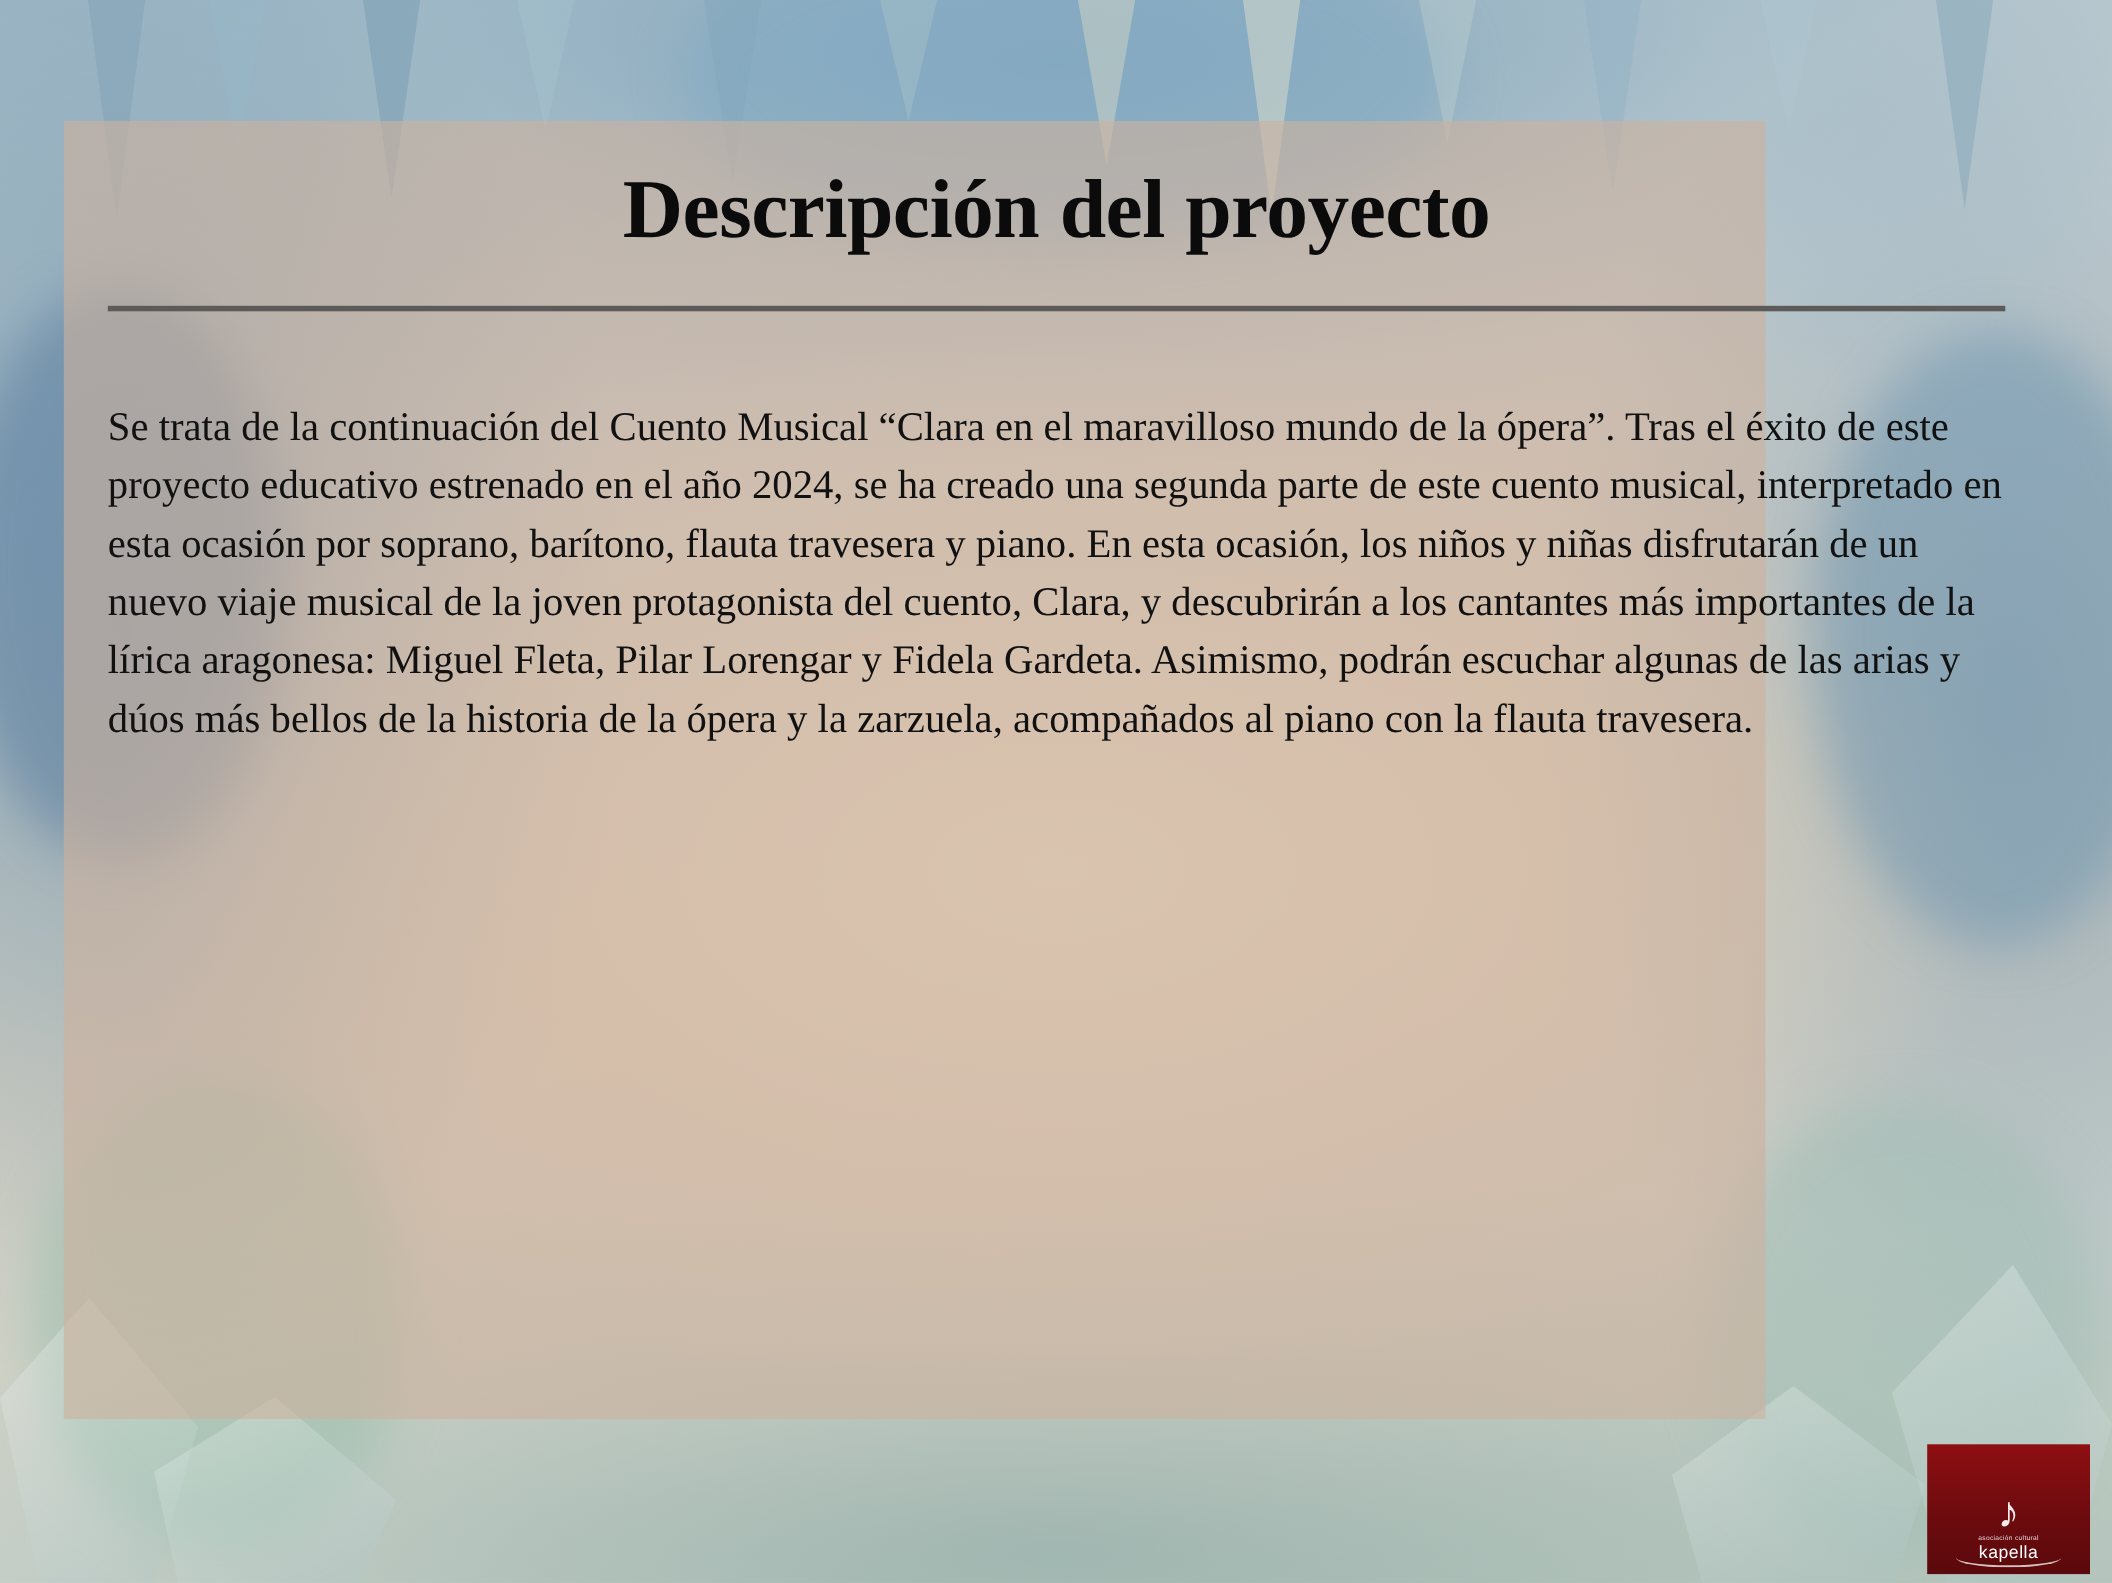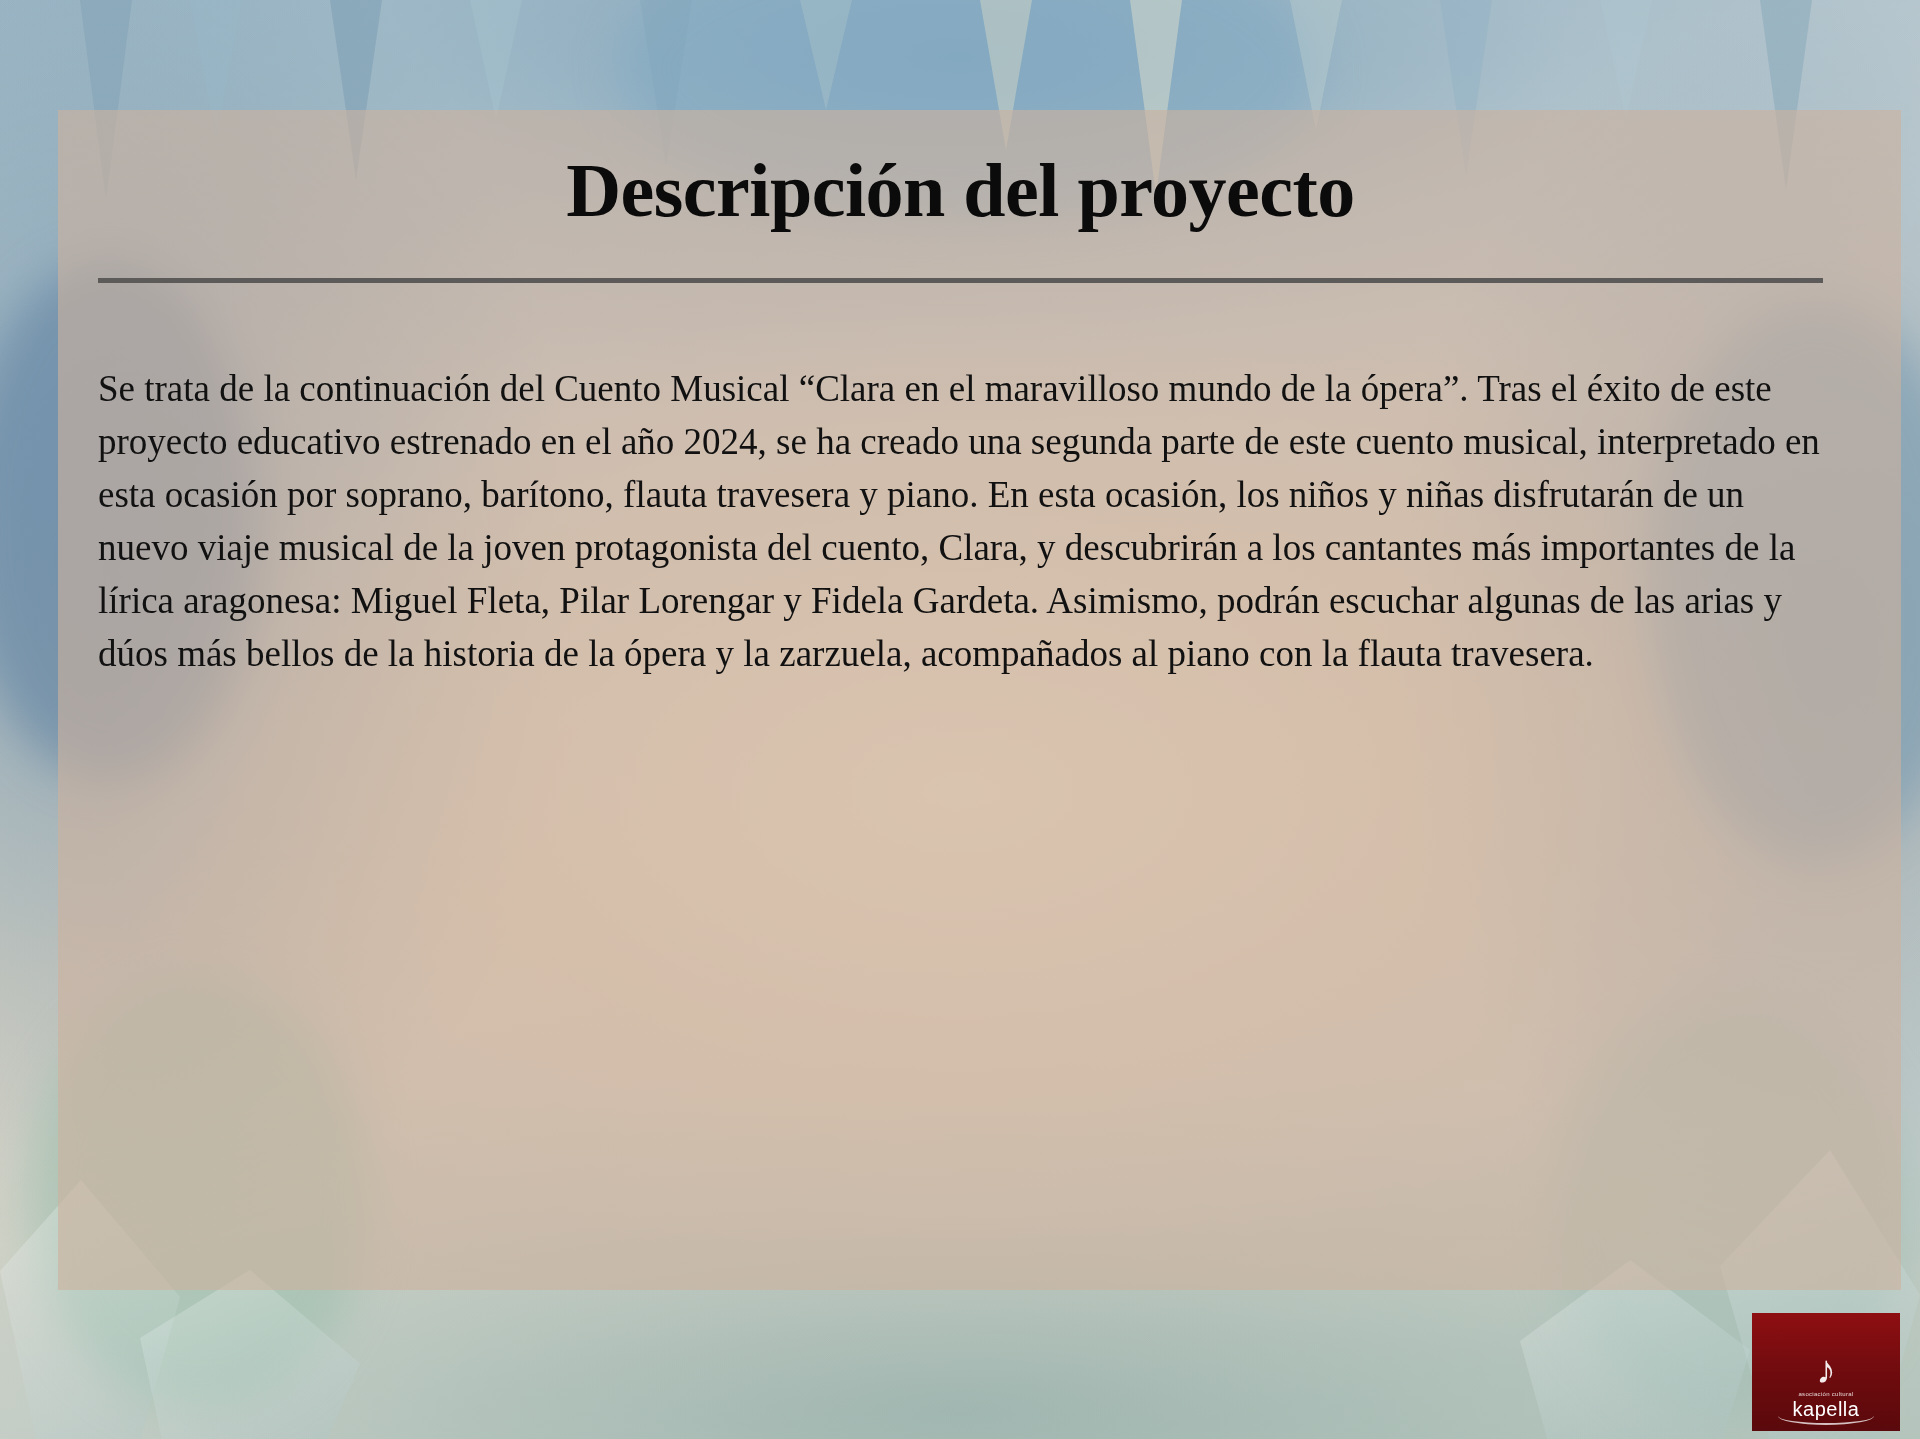--- a/index.html
+++ b/index.html
@@ -54,21 +54,21 @@
     opacity: 0.6;
   }
   
   .blob { position: absolute; border-radius: 50%; filter: blur(22px); }
 
   
   .panel {
     position: absolute;
     left: 58px;
     top: 110px;
-    width: 1843px;
+    width: 1547px;
     height: 1180px;
     background: rgba(205,178,158,0.62);
     box-shadow: 0 0 0 0 rgba(0,0,0,0);
   }
 
   .title {
     position: absolute;
     left: 0;
     top: 42px;
     width: 1805px;
@@ -131,21 +131,21 @@
   }
   .logo-sub {
     font-family: "Liberation Sans", sans-serif;
     font-size: 6px;
     letter-spacing: 0.3px;
     color: #e9d9d9;
     margin-bottom: 1px;
   }
   .logo-name {
     font-family: "Liberation Sans", sans-serif;
-    font-size: 20px;
+    font-size: 16px;
     letter-spacing: 0.5px;
     color: #ffffff;
   }
   .logo-swoosh {
     position: absolute;
     bottom: 6px;
     left: 50%;
     transform: translateX(-50%);
     width: 96px;
     height: 16px;

